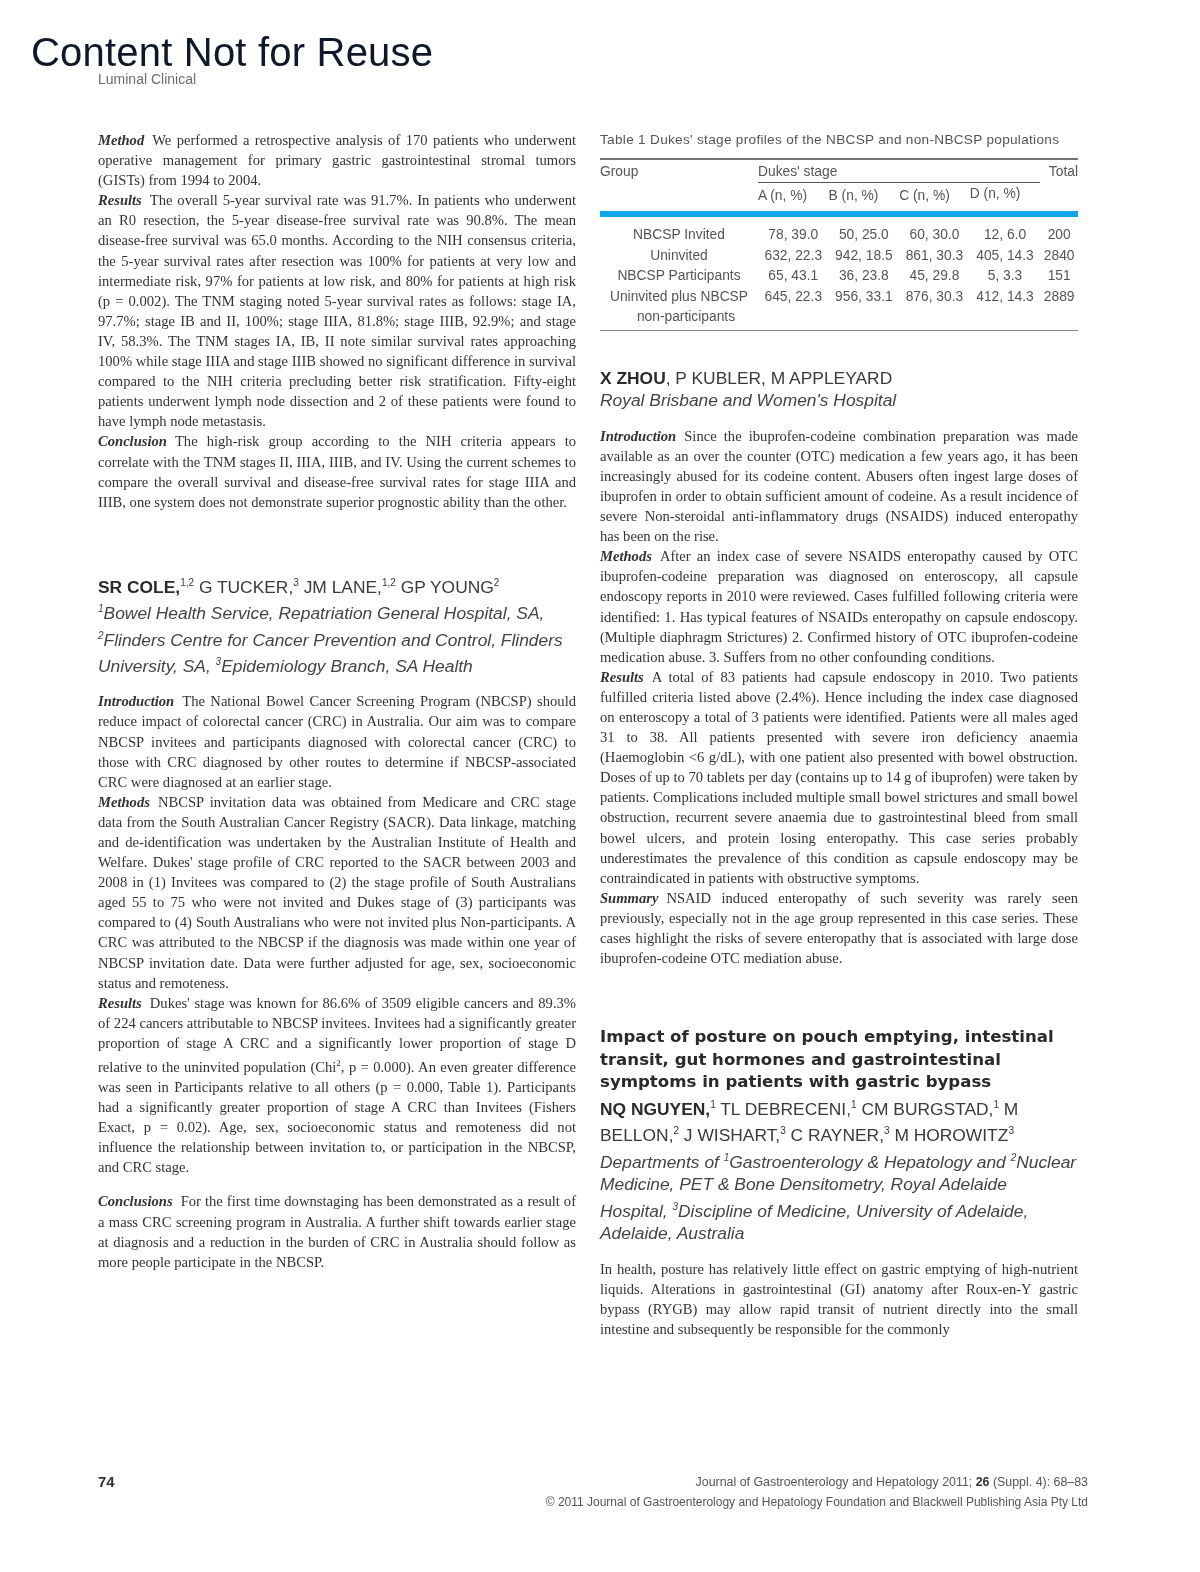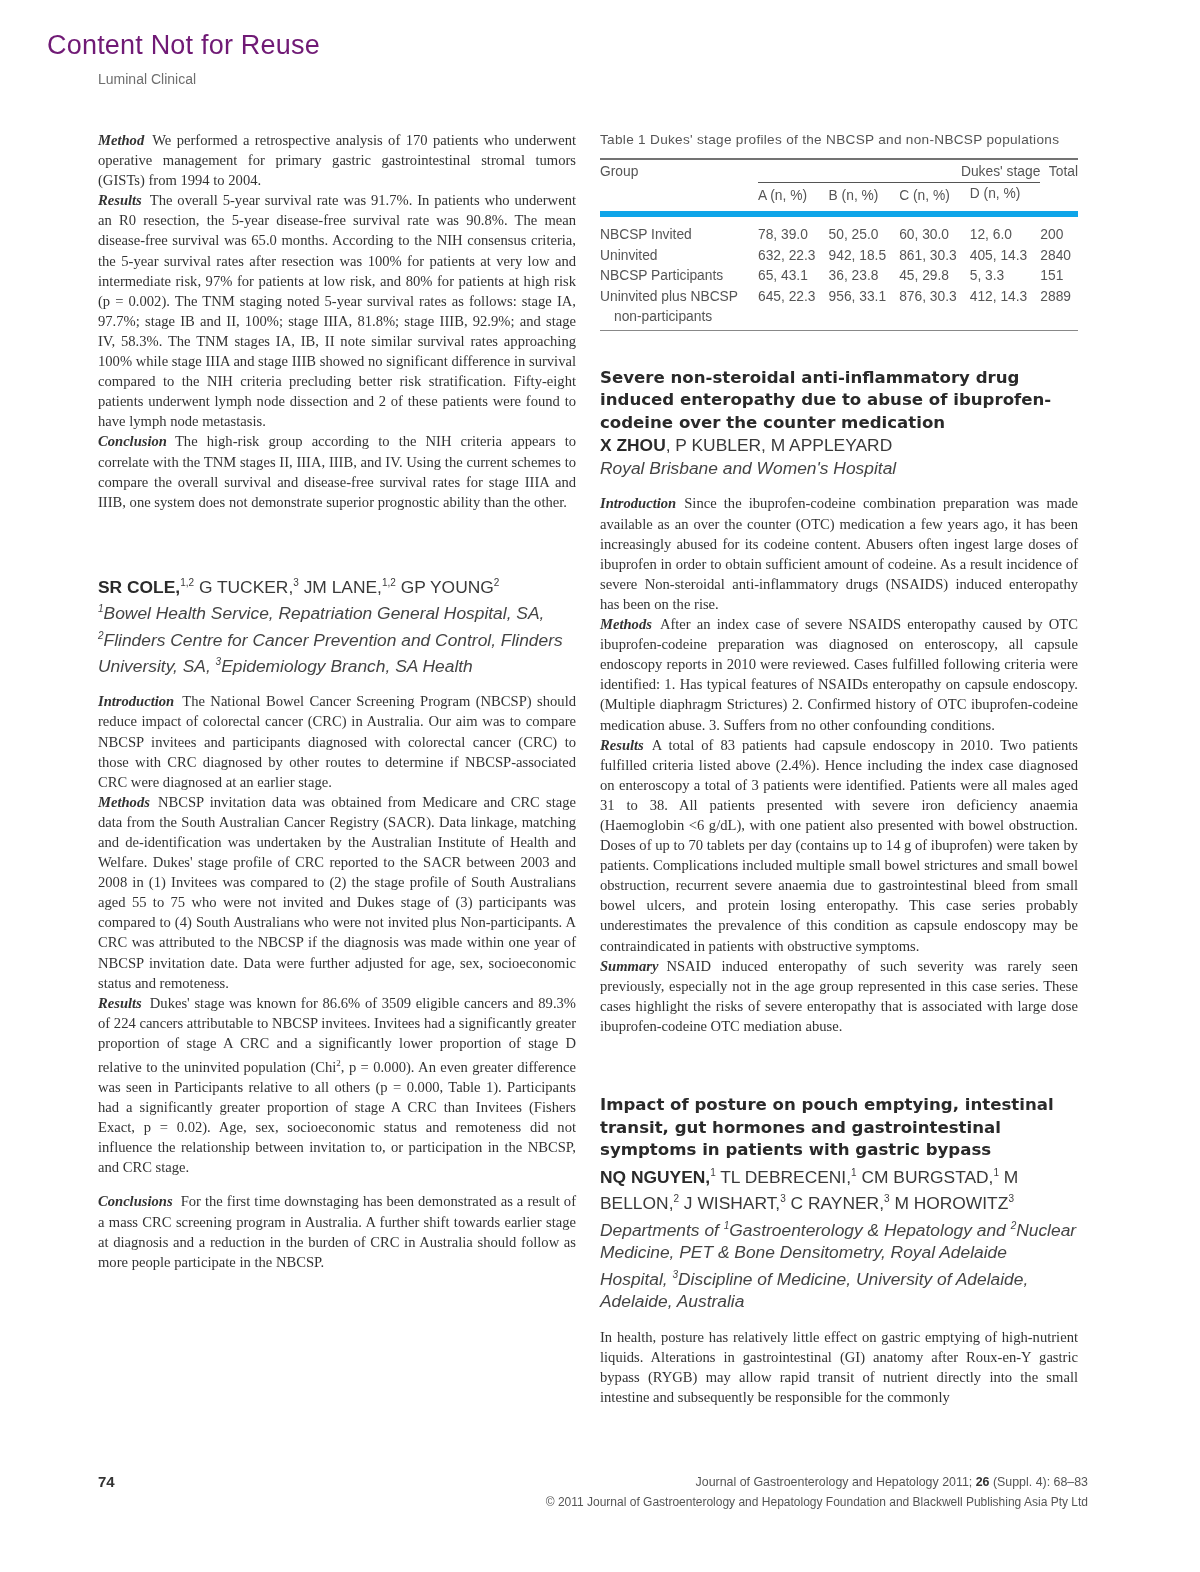--- a/index.html
+++ b/index.html
@@ -1,38 +1,38 @@
 <!DOCTYPE html>
 <html><head>
 <meta charset="utf-8">
 <style>
   html, body { margin: 0; padding: 0; background: #ffffff; }
   body { width: 1200px; height: 1572px; position: relative; overflow: hidden; color: #2a2a2a; }
-  .watermark { position: absolute; left: 47px; top: 30px; font-family: "Liberation Sans", sans-serif; font-size: 27px; color: #701a75; letter-spacing: 0.2px; }
+  .watermark { position: absolute; left: 31px; top: 30px; font-family: "Liberation Sans", sans-serif; font-size: 40px; color: #0f172a; letter-spacing: 0.2px; }
   .watermark-sub { position: absolute; left: 98px; top: 71px; font-family: "Liberation Sans", sans-serif; font-size: 14px; color: #6e6e6e; }
 
   .col { position: absolute; width: 478px; }
   .col-left { left: 98px; top: 130px; }
   .col-right { left: 600px; top: 130px; }
 
   .body-text { font-family: "Liberation Serif", serif; font-size: 14.6px; line-height: 20.1px; text-align: justify; color: #333; margin: 0; }
   .body-text .lead { font-weight: bold; font-style: italic; margin-right: 8px; }
   .para { margin: 0; }
 
   .abs-title { font-family: "DejaVu Sans", sans-serif; font-weight: bold; font-size: 16.6px; line-height: 22.6px; color: #2a2a2a; margin: 0; }
   .authors { font-family: "Liberation Sans", sans-serif; font-size: 17.4px; line-height: 22.6px; color: #3a3a3a; margin: 0; }
   .authors .first { font-weight: bold; color: #2a2a2a; }
   .authors sup { font-size: 10px; }
   .affil { font-family: "Liberation Sans", sans-serif; font-style: italic; font-size: 17.4px; line-height: 22.6px; color: #444; margin: 0; }
   .affil sup { font-size: 10px; }
 
   .tbl-caption { font-family: "Liberation Sans", sans-serif; font-size: 13.6px; line-height: 20px; color: #555; text-align: justify; letter-spacing: 0.3px; margin: 0; }
   table.data { border-collapse: collapse; width: 478px; margin-top: 8px; font-family: "Liberation Sans", sans-serif; font-size: 13.8px; color: #555; }
   table.data th { font-weight: normal; text-align: left; padding: 0; }
-  table.data td { padding: 0; line-height: 20.5px; vertical-align: top; white-space: nowrap; }
+  table.data td { padding: 0; line-height: 20.5px; vertical-align: top; white-space: nowrap; text-align: center; }
   .rule-top { border-top: 2px solid #737373; }
   .rule-bottom { border-bottom: 6px solid #0ea5e9; }
   .sub-rule { border-bottom: 1.5px solid #555; }
   .indent { padding-left: 14px; display: block; }
 
   .footer-page { position: absolute; left: 98px; top: 1473px; font-family: "Liberation Sans", sans-serif; font-weight: bold; font-size: 15px; color: #333; }
   .footer-journal { position: absolute; right: 112px; top: 1475px; font-family: "Liberation Sans", sans-serif; font-size: 12.4px; color: #555; text-align: right; }
   .footer-copy { position: absolute; right: 112px; top: 1495px; font-family: "Liberation Sans", sans-serif; font-size: 12px; color: #555; text-align: right; }
 </style>
 </head>
@@ -64,21 +64,21 @@
   </section>
 </div>
 
 <div class="col col-right">
   <section>
     <p class="tbl-caption">Table 1  Dukes' stage profiles of the NBCSP and non-NBCSP populations</p>
     <table class="data">
       <thead>
         <tr class="rule-top">
           <th rowspan="2" style="vertical-align:top; padding-top:4px; width:158px;">Group</th>
-          <th colspan="4" class="sub-rule" style="padding-top:4px; padding-bottom:3px;text-align:right;">Dukes' stage</th>
+          <th colspan="4" class="sub-rule" style="padding-top:4px; padding-bottom:3px;">Dukes' stage</th>
           <th rowspan="2" style="vertical-align:top; padding-top:4px; text-align:right;">Total</th>
         </tr>
         <tr class="rule-bottom">
           <th style="padding:3px 0 6px 0;">A (n, %)</th>
           <th style="padding:3px 0 6px 0;">B (n, %)</th>
           <th style="padding:3px 0 6px 0;">C (n, %)</th>
           <th style="padding:3px 0 10px 0;">D (n, %)</th>
         </tr>
       </thead>
       <tbody>
@@ -118,21 +118,20 @@
           <td>2889</td>
         </tr>
         <tr>
             <td colspan="6" style="border-bottom:1px solid #888; height:2px;"></td>
           </tr>
       </tbody>
     </table>
   </section>
 
   <section style="margin-top:36px;">
-    <h2 class="abs-title">Severe non-steroidal anti-inflammatory drug induced enteropathy due to abuse of ibuprofen-codeine over the counter medication</h2>
     <p class="authors"><span class="first">X ZHOU</span><span>, P KUBLER, M APPLEYARD</span></p>
     <p class="affil">Royal Brisbane and Women's Hospital</p>
     <div style="height:14px;"></div>
     <p class="body-text para"><span class="lead">Introduction</span><span>Since the ibuprofen-codeine combination preparation was made available as an over the counter (OTC) medication a few years ago, it has been increasingly abused for its codeine content. Abusers often ingest large doses of ibuprofen in order to obtain sufficient amount of codeine. As a result incidence of severe Non-steroidal anti-inflammatory drugs (NSAIDS) induced enteropathy has been on the rise.</span></p>
     <p class="body-text para"><span class="lead">Methods</span><span>After an index case of severe NSAIDS enteropathy caused by OTC ibuprofen-codeine preparation was diagnosed on enteroscopy, all capsule endoscopy reports in 2010 were reviewed. Cases fulfilled following criteria were identified: 1. Has typical features of NSAIDs enteropathy on capsule endoscopy. (Multiple diaphragm Strictures) 2. Confirmed history of OTC ibuprofen-codeine medication abuse. 3. Suffers from no other confounding conditions.</span></p>
     <p class="body-text para"><span class="lead">Results</span><span>A total of 83 patients had capsule endoscopy in 2010. Two patients fulfilled criteria listed above (2.4%). Hence including the index case diagnosed on enteroscopy a total of 3 patients were identified. Patients were all males aged 31 to 38. All patients presented with severe iron deficiency anaemia (Haemoglobin &lt;6 g/dL), with one patient also presented with bowel obstruction. Doses of up to 70 tablets per day (contains up to 14 g of ibuprofen) were taken by patients. Complications included multiple small bowel strictures and small bowel obstruction, recurrent severe anaemia due to gastrointestinal bleed from small bowel ulcers, and protein losing enteropathy. This case series probably underestimates the prevalence of this condition as capsule endoscopy may be contraindicated in patients with obstructive symptoms.</span></p>
     <p class="body-text para"><span class="lead">Summary</span><span>NSAID induced enteropathy of such severity was rarely seen previously, especially not in the age group represented in this case series. These cases highlight the risks of severe enteropathy that is associated with large dose ibuprofen-codeine OTC mediation abuse.</span></p>
   </section>
 
   <section style="margin-top:58px;">

